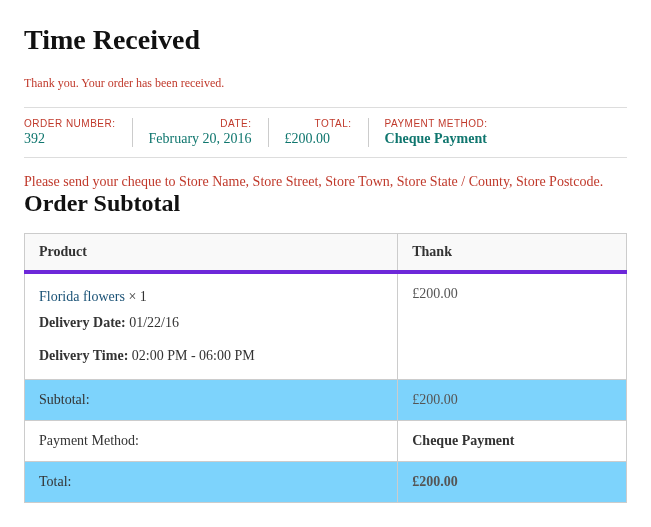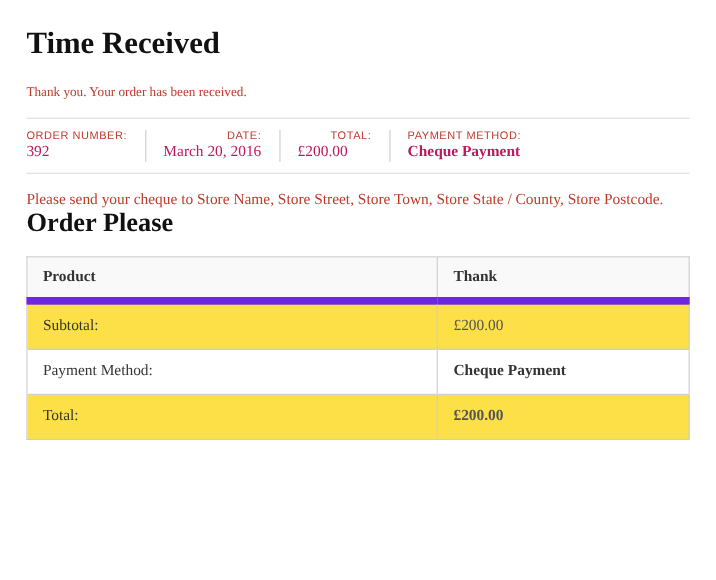--- a/index.html
+++ b/index.html
@@ -59,21 +59,21 @@
       text-transform: uppercase;
       letter-spacing: 0.5px;
       color: #c0392b;
       font-family: Arial, sans-serif;
       margin-bottom: 2px;
       text-align: right;
     }
 
     .meta-value {
       font-size: 14px;
-      color: #be185d;
+      color: #0f766e;
       font-family: Georgia, serif;
     }
 
     .meta-value.bold {
       font-weight: bold;
     }
 
     .cheque-notice {
       color: #c0392b;
       font-size: 14px;
@@ -93,21 +93,21 @@
       border: 1px solid #ccc;
     }
 
     .order-table th {
       background: #f9f9f9;
       text-align: left;
       padding: 10px 14px;
       font-size: 14px;
       font-weight: bold;
       color: #333;
-      border-bottom: 7px solid #6d28d9;
+      border-bottom: 4px solid #6d28d9;
       font-family: Georgia, serif;
     }
 
     .order-table th:last-child,
     .order-table td:last-child {
       border-left: 1px solid #ccc;
     }
 
     .order-table td {
       padding: 12px 14px;
@@ -133,21 +133,21 @@
 
     .product-name-row {
       margin-bottom: 4px;
     }
 
     .label-bold {
       font-weight: bold;
     }
 
     .summary-row td {
-      background: #fde047;
+      background: #7dd3fc;
     }
 
     .col-product {
       width: 62%;
     }
 
     .col-total {
       width: 38%;
     }
 
@@ -162,44 +162,63 @@
 
 <p class="thank-you">Thank you. Your order has been received.</p>
 
 <div class="order-meta">
   <div class="order-meta-item">
     <div class="meta-label">ORDER NUMBER:</div>
     <div class="meta-value">392</div>
   </div>
   <div class="order-meta-item">
     <div class="meta-label">DATE:</div>
-    <div class="meta-value">March 20, 2016</div>
+    <div class="meta-value">February 20, 2016</div>
   </div>
   <div class="order-meta-item">
     <div class="meta-label">TOTAL:</div>
     <div class="meta-value">£200.00</div>
   </div>
   <div class="order-meta-item">
     <div class="meta-label">PAYMENT METHOD:</div>
     <div class="meta-value bold">Cheque Payment</div>
   </div>
 </div>
 
 <p class="cheque-notice">Please send your cheque to Store Name, Store Street, Store Town, Store State / County, Store Postcode.</p>
 
-<h2 class="section-title">Order Please</h2>
+<h2 class="section-title">Order Subtotal</h2>
 
 <table class="order-table">
   <thead>
     <tr>
       <th class="col-product">Product</th>
       <th class="col-total">Thank</th>
     </tr>
   </thead>
   <tbody>
+    <tr>
+      <td class="col-product">
+        <div class="product-cell">
+          <div class="product-name-row">
+            <a class="product-link" href="#">Florida flowers</a>
+            <span>× 1</span>
+          </div>
+          <div>
+            <span class="label-bold">Delivery Date:</span>
+            <span>01/22/16</span>
+          </div>
+          <div style="margin-top:10px;">
+            <span class="label-bold">Delivery Time:</span>
+            <span>02:00 PM - 06:00 PM</span>
+          </div>
+        </div>
+      </td>
+      <td class="col-total amount">£200.00</td>
+    </tr>
     <tr class="summary-row">
       <td class="col-product">Subtotal:</td>
       <td class="col-total amount">£200.00</td>
     </tr>
     <tr>
       <td class="col-product">Payment Method:</td>
       <td class="col-total" style="font-weight:bold;">Cheque Payment</td>
     </tr>
     <tr class="summary-row">
       <td class="col-product">Total:</td>

